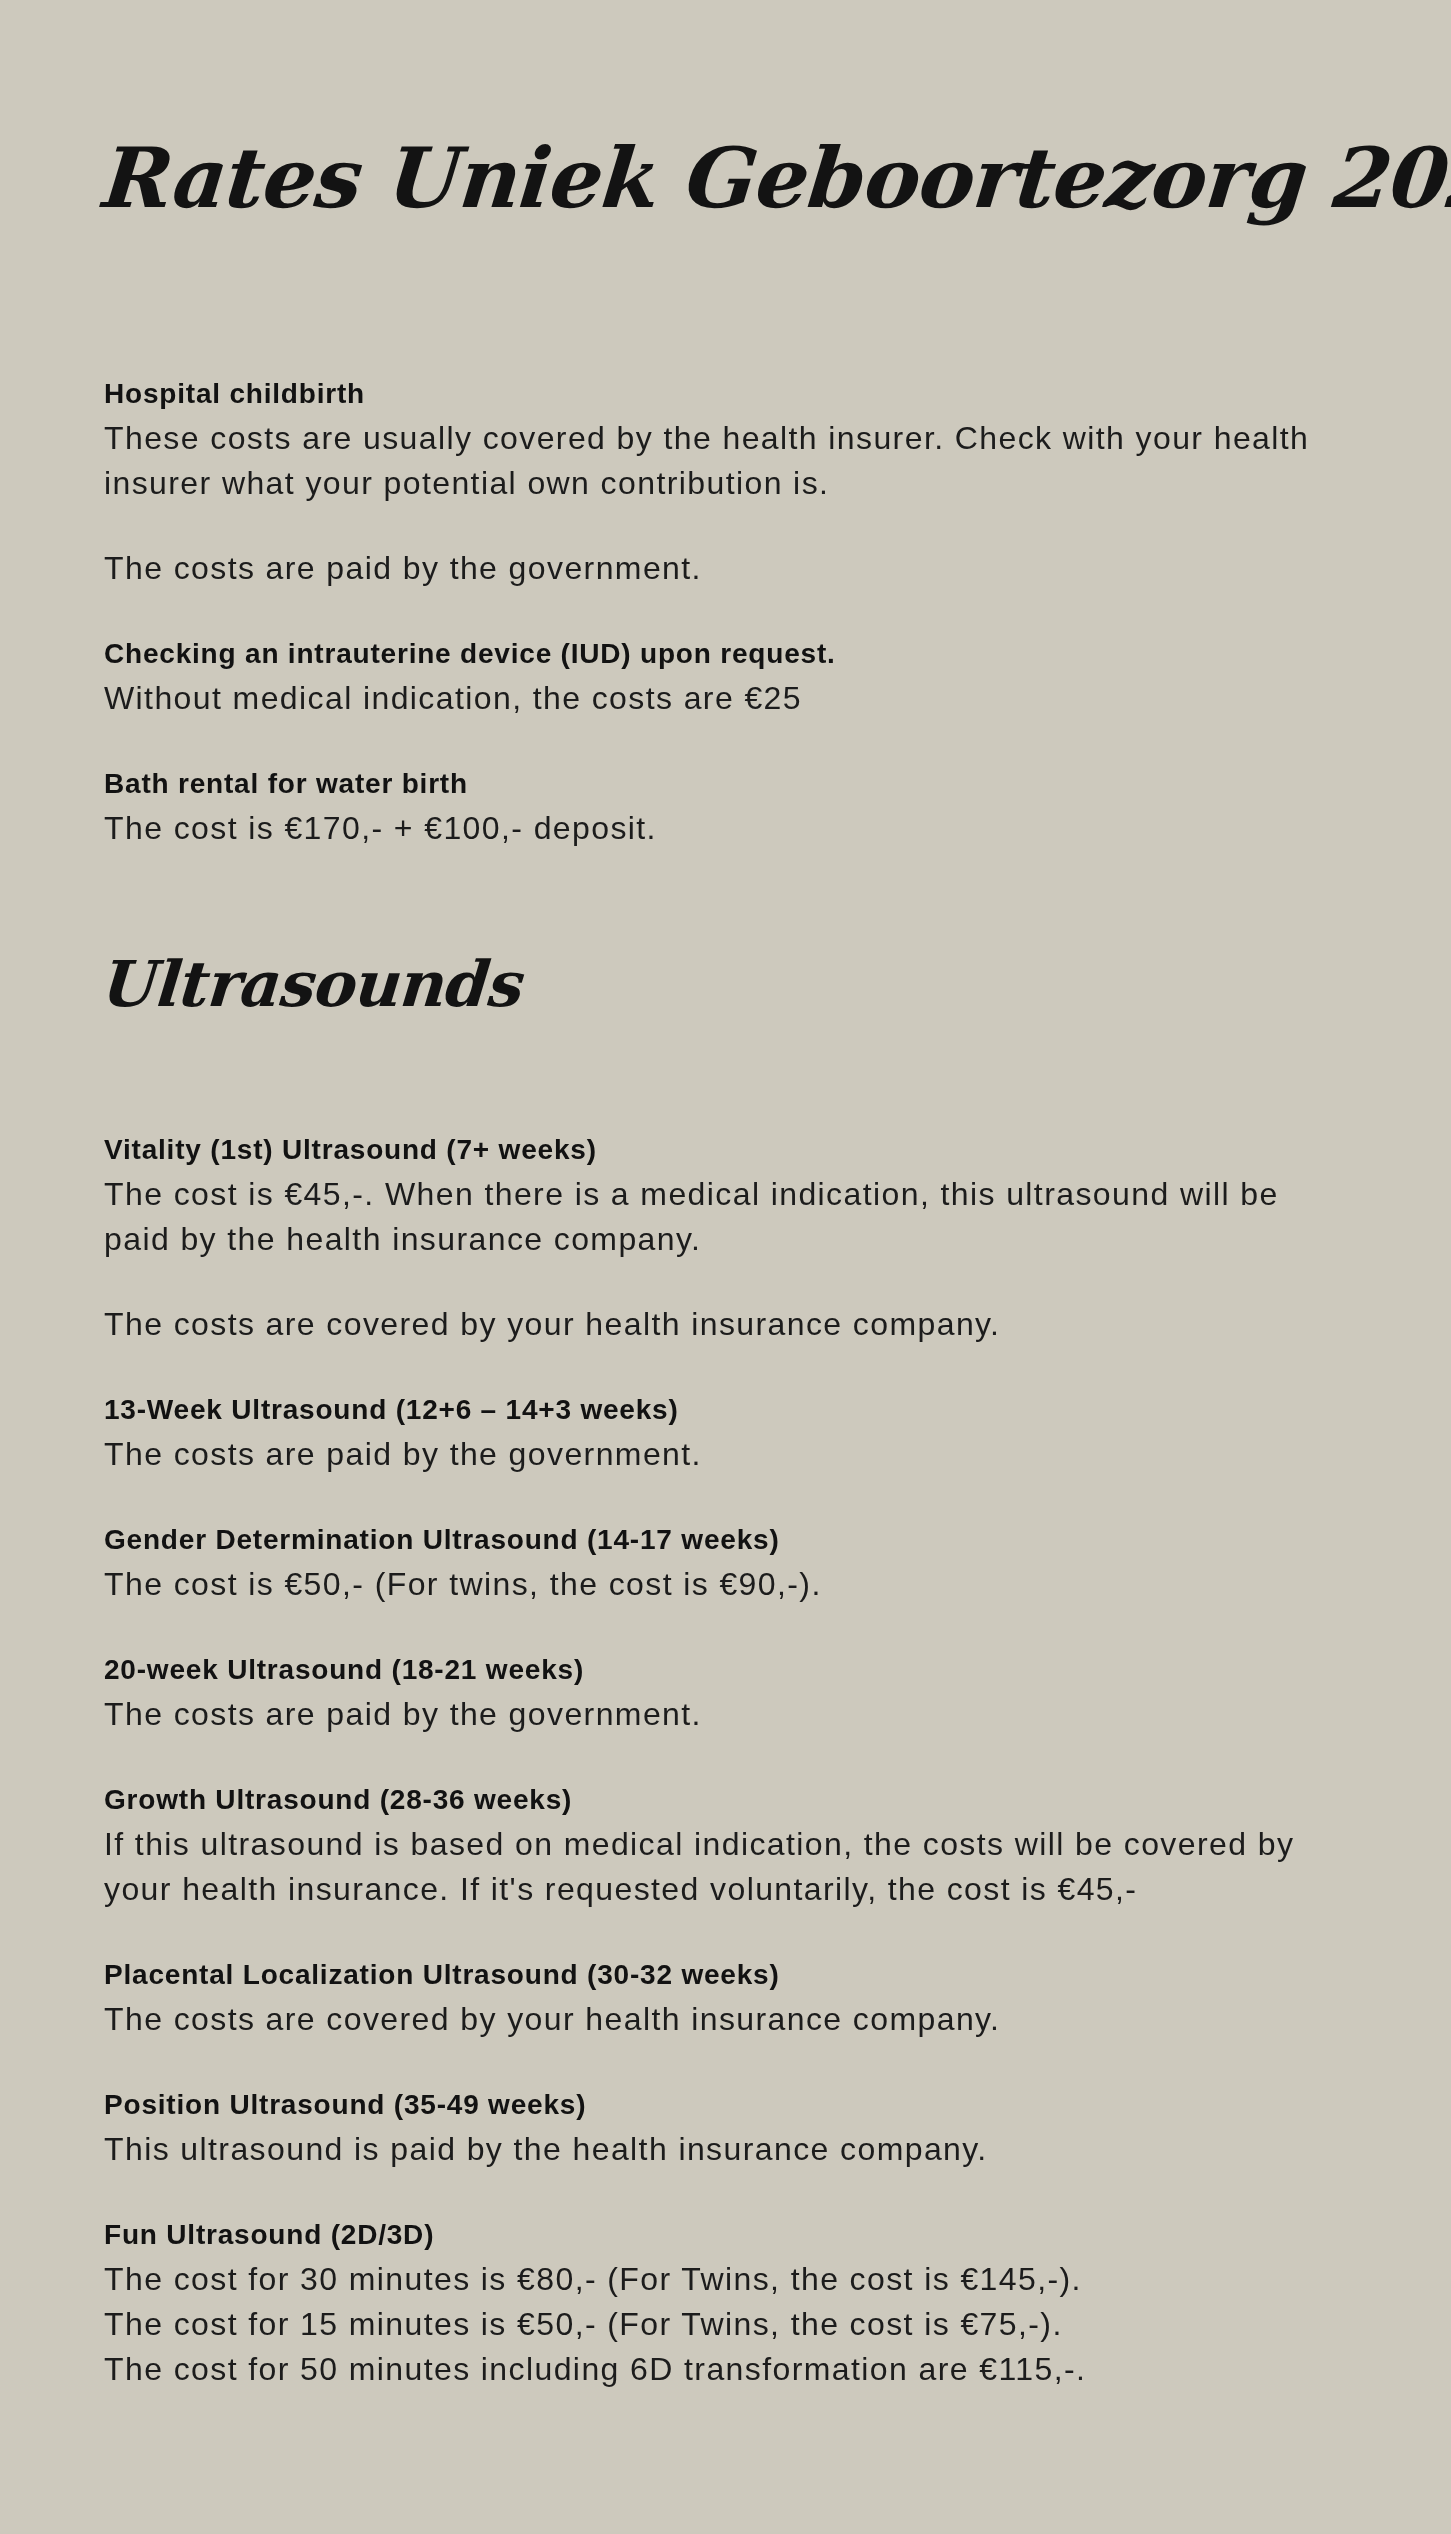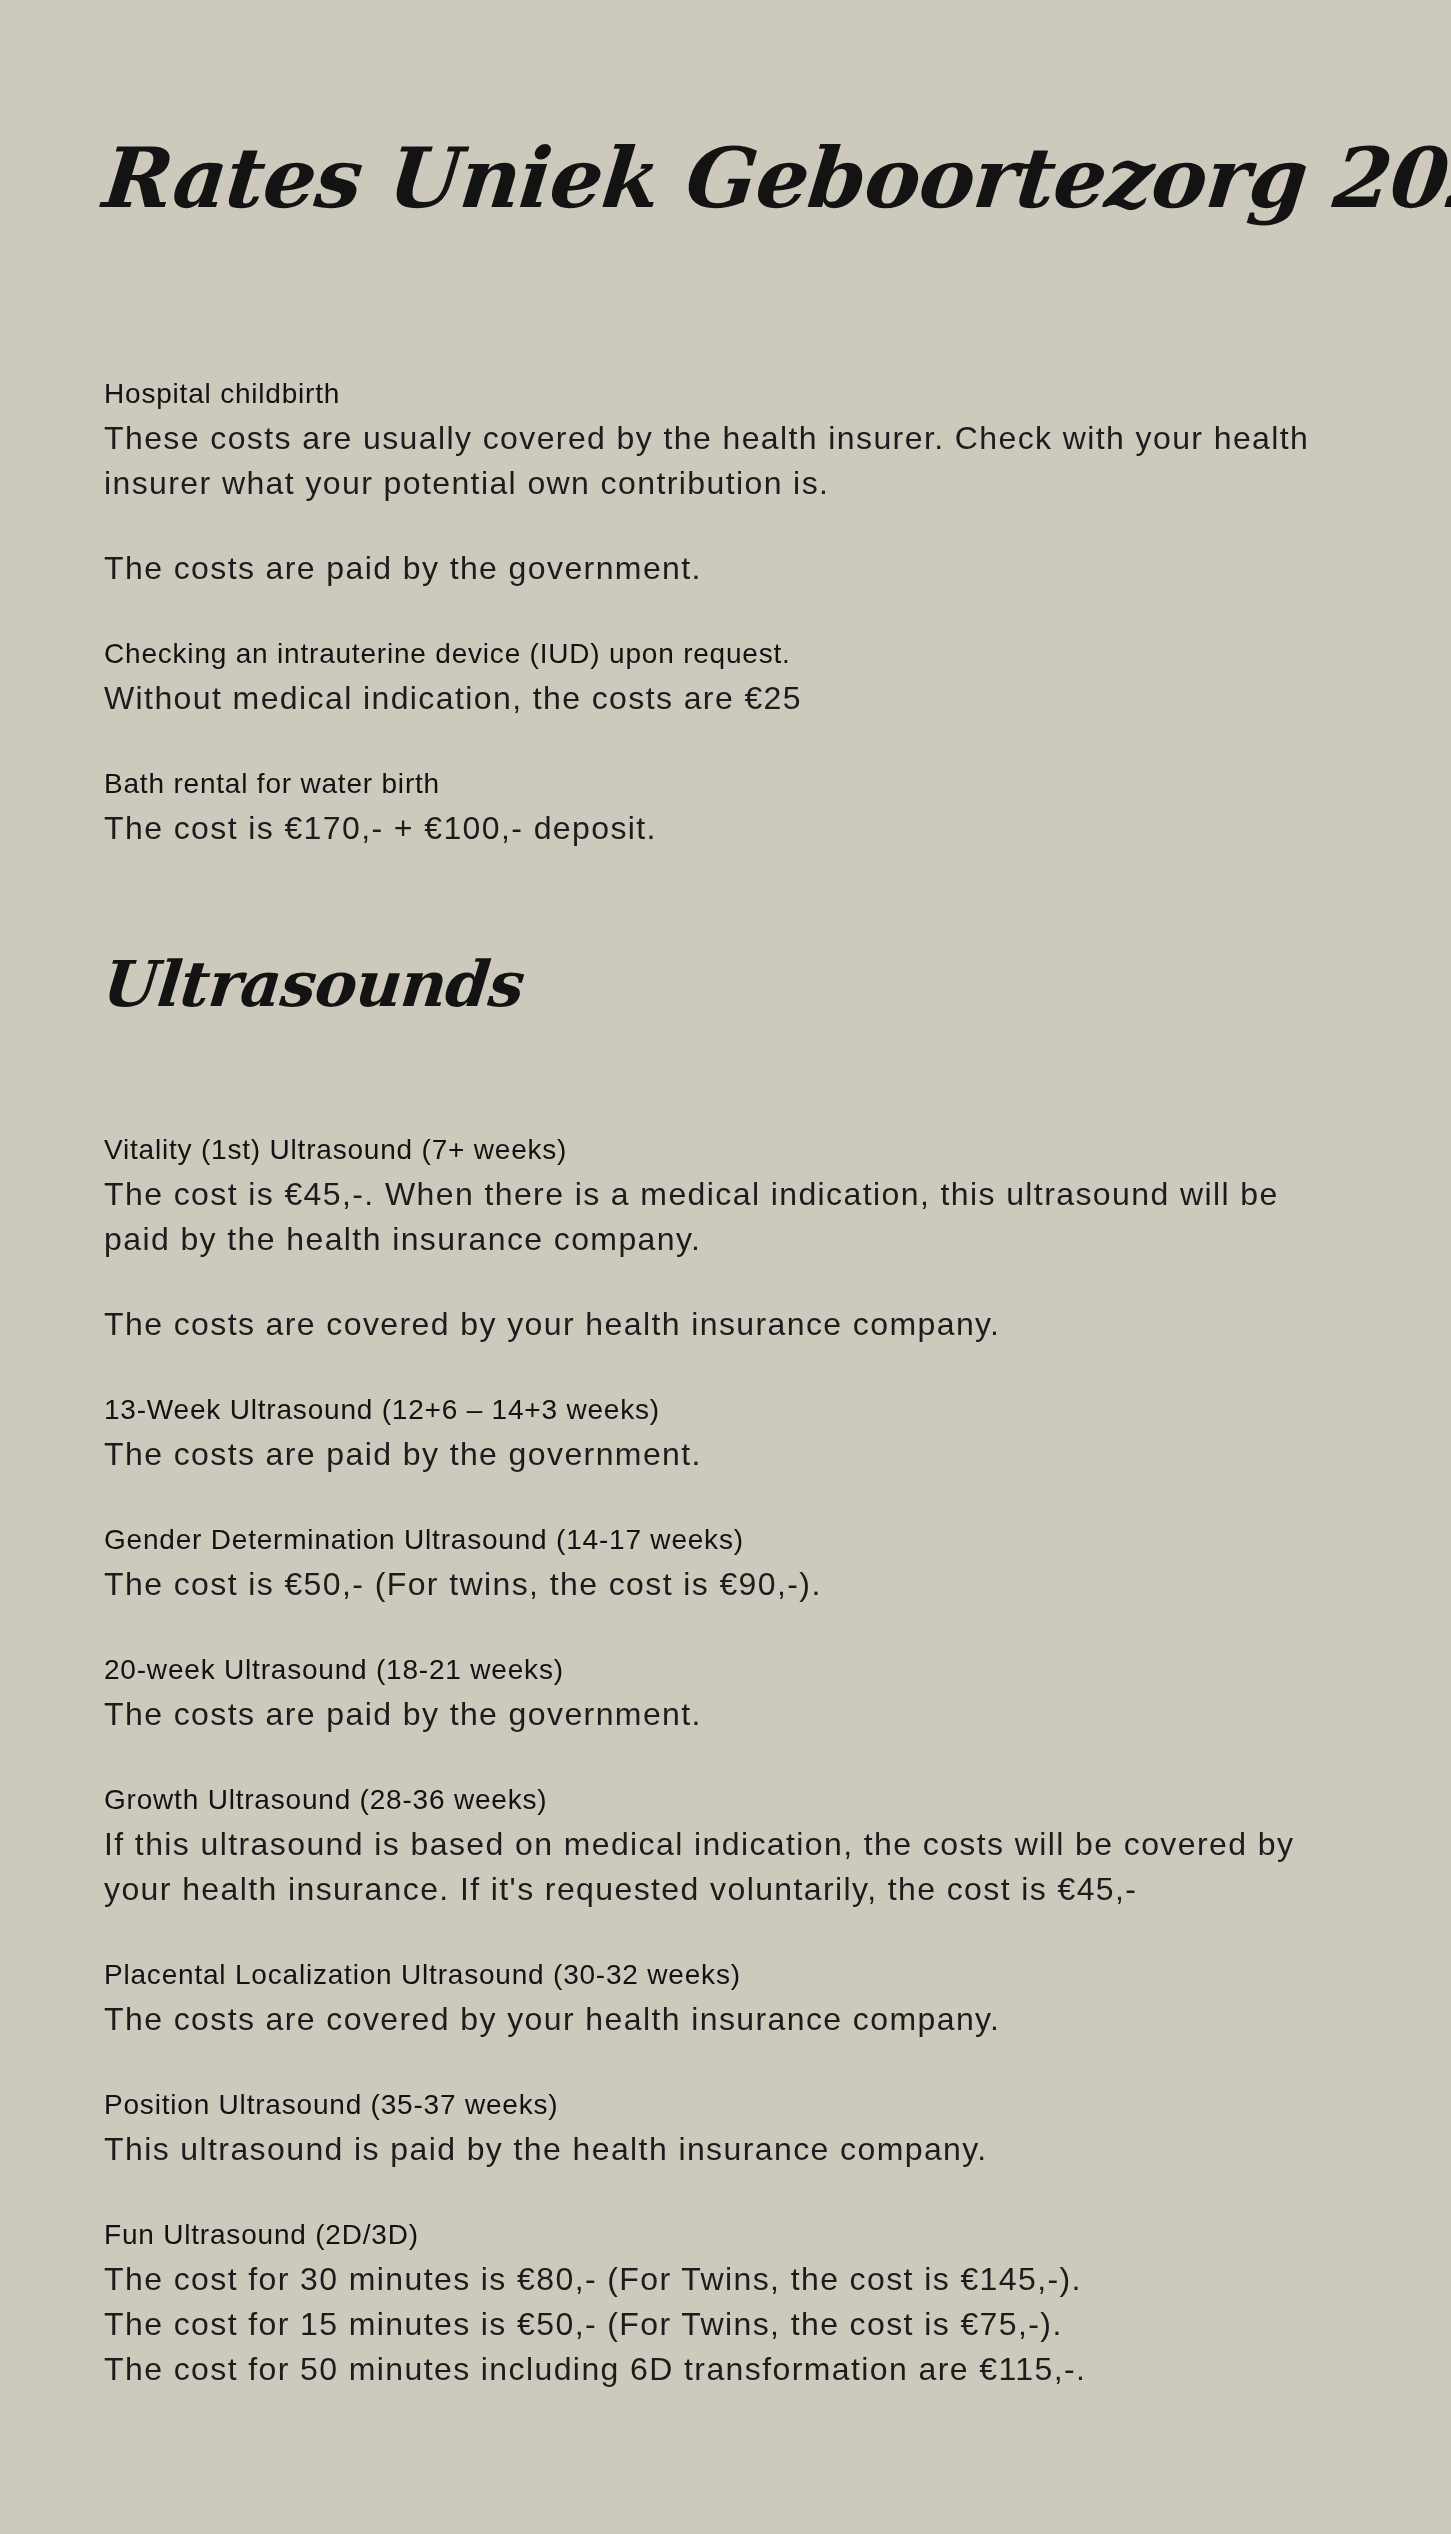--- a/index.html
+++ b/index.html
@@ -36,21 +36,21 @@
     font-size: 63px;
     line-height: 158px;
     margin: 54px 0 64px 0;
     transform: skewX(-6deg);
     transform-origin: left center;
   }
   .item { margin: 0 0 40px 0; max-width: 1236px; }
   .item h2 {
     font-size: 28px;
     line-height: 45px;
-    font-weight: 400;
+    font-weight: 700;
     margin: 0;
     letter-spacing: 0.8px;
     color: #121212;
   }
   .item p {
     font-size: 32px;
     line-height: 45px;
     font-weight: 400;
     margin: 0;
     letter-spacing: 1.4px;
@@ -106,21 +106,21 @@
     </div>
     <div class="item">
       <h2>Growth Ultrasound (28-36 weeks)</h2>
       <p>If this ultrasound is based on medical indication, the costs will be covered by your health insurance. If it's requested voluntarily, the cost is €45,-</p>
     </div>
     <div class="item">
       <h2>Placental Localization Ultrasound (30-32 weeks)</h2>
       <p>The costs are covered by your health insurance company.</p>
     </div>
     <div class="item">
-      <h2>Position Ultrasound (35-37 weeks)</h2>
+      <h2>Position Ultrasound (35-49 weeks)</h2>
       <p>This ultrasound is paid by the health insurance company.</p>
     </div>
     <div class="item">
       <h2>Fun Ultrasound (2D/3D)</h2>
       <p>The cost for 30 minutes is €80,- (For Twins, the cost is €145,-).</p>
       <p>The cost for 15 minutes is €50,- (For Twins, the cost is €75,-).</p>
       <p>The cost for 50 minutes including 6D transformation are €115,-.</p>
     </div>
   </section>
 

